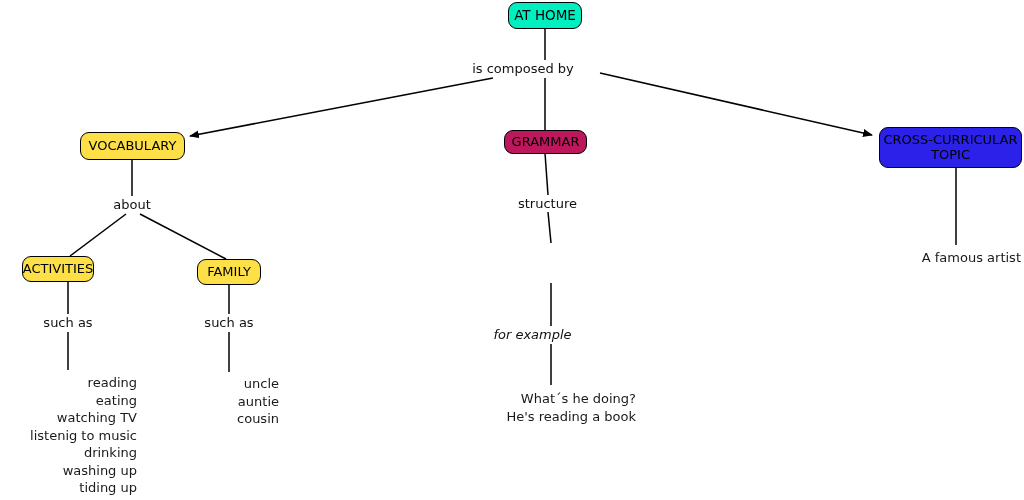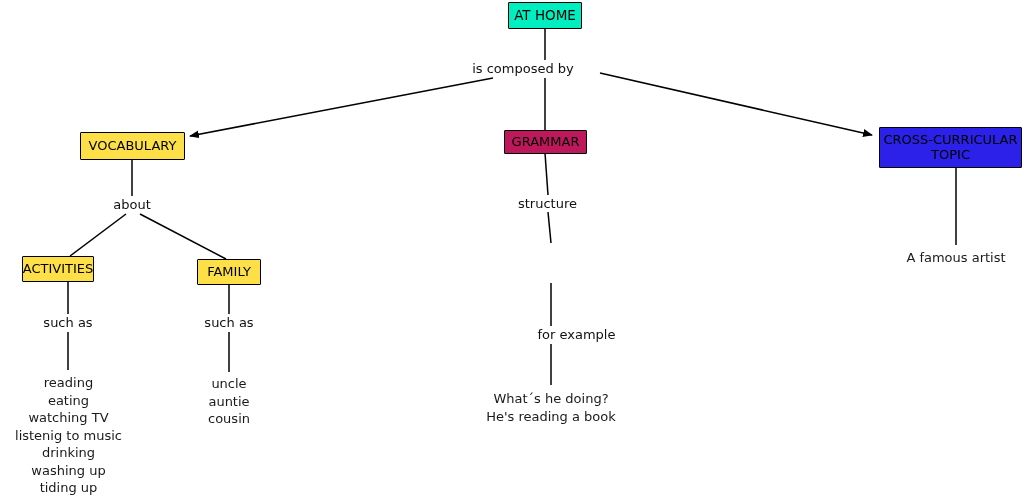--- a/index.html
+++ b/index.html
@@ -22,21 +22,21 @@
     position: absolute;
     left: 0;
     top: 0;
     width: 1024px;
     height: 500px;
   }
   .node {
     position: absolute;
     box-sizing: border-box;
     border: 1.6px solid #000000;
-    border-radius: 1px;
+    border-radius: 9px;
     display: flex;
     align-items: center;
     justify-content: center;
     text-align: center;
     color: #000000;
     line-height: 1.15;
     white-space: pre-line;
     z-index: 3;
   }
   .node-athome {
@@ -69,21 +69,21 @@
     text-align: center;
     white-space: pre-line;
     line-height: 1.32;
     z-index: 2;
     background: transparent;
   }
   .leaflist {
     position: absolute;
     font-size: 13px;
     color: #1a1a1a;
-    text-align: center;
+    text-align: right;
     white-space: pre-line;
     line-height: 1.35;
     z-index: 2;
   }
 </style>
 </head>
 <body>
 
 <div id="canvas">
 
@@ -140,21 +140,21 @@
 
   <div class="node node-family" style="left:197px; top:259px; width:64px; height:26px;">FAMILY</div>
 
 
   <div class="linklabel" style="left:448px; top:60px; width:150px;">is composed by</div>
 
   <div class="linklabel" style="left:92px; top:196px; width:80px;">about</div>
 
   <div class="linklabel" style="left:500px; top:195px; width:95px;">structure</div>
 
-  <div class="linklabel" style="left:519px; top:326px; width:115px;">for example</div>
+  <div class="linklabel" style="left:475px; top:326px; width:115px;font-style:italic;">for example</div>
 
   <div class="linklabel" style="left:28px; top:314px; width:80px;">such as</div>
 
   <div class="linklabel" style="left:189px; top:314px; width:80px;">such as</div>
 
   <div class="leaflist" style="left:0px; top:374px; width:137px;">reading
 eating
 watching TV
 listenig to music
 drinking

